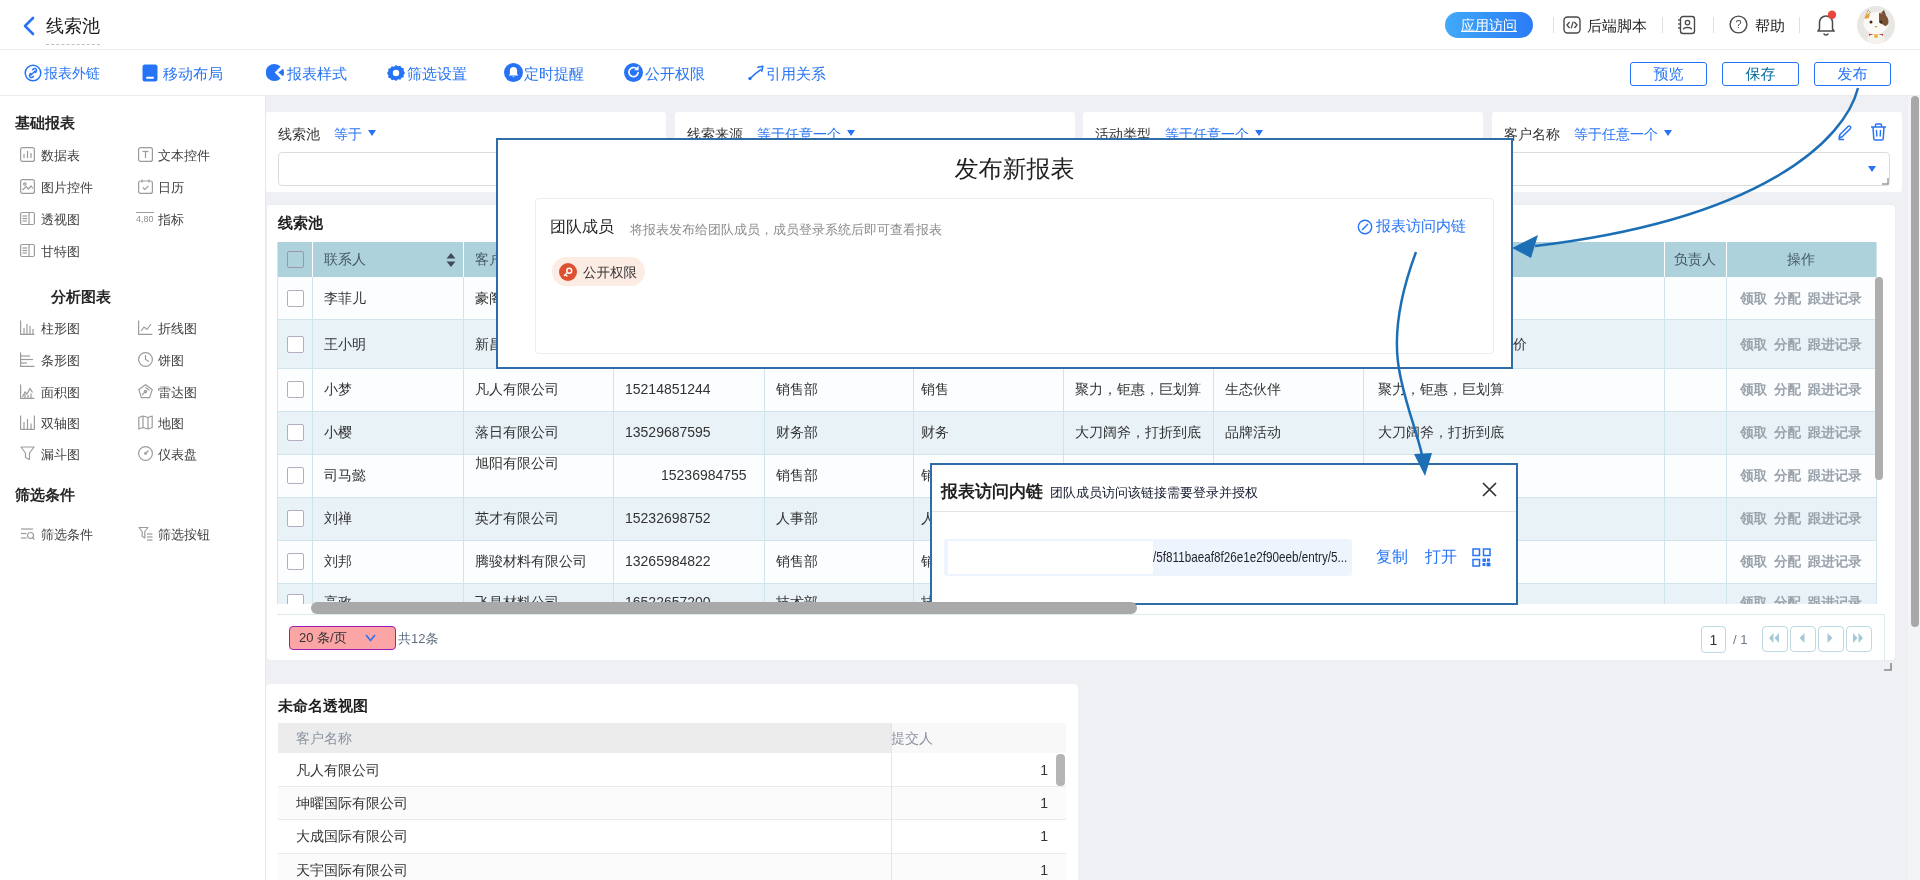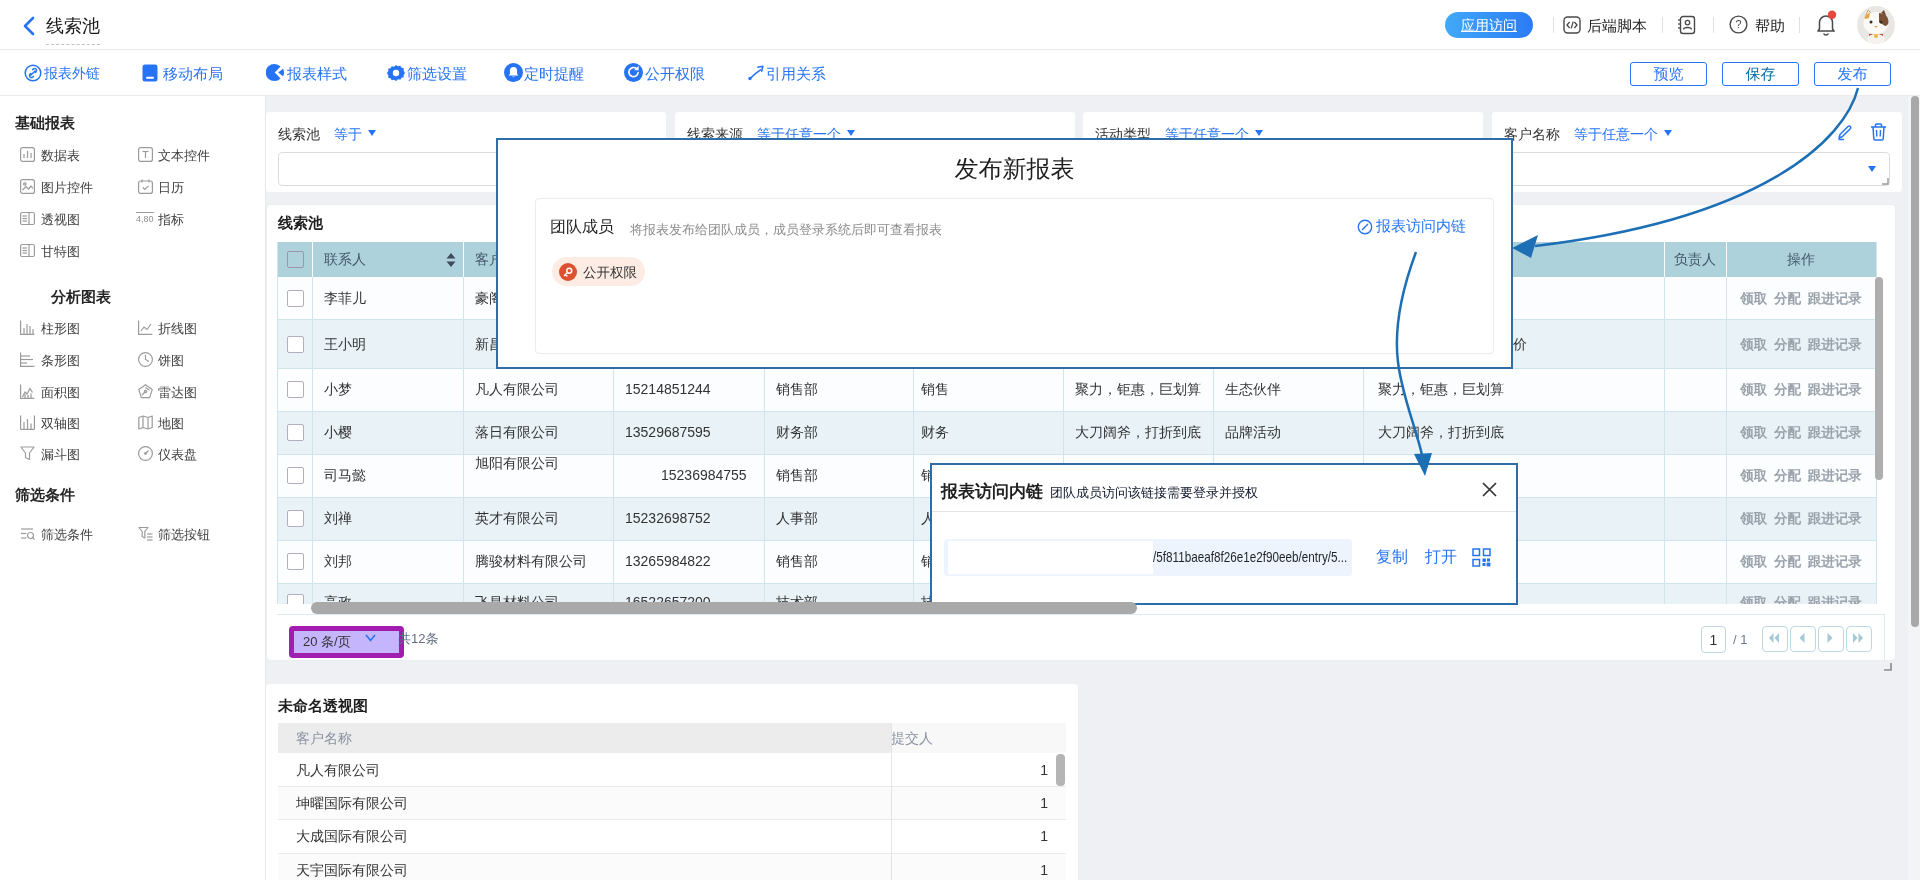--- a/index.html
+++ b/index.html
@@ -449,21 +449,21 @@
  <div class="ct" style="left:197px;top:352px;">飞昌材料公司</div>
  <div class="ct" style="left:347px;top:352px;">16522657200</div>
  <div class="ct" style="left:498px;top:352px;">技术部</div>
  <div class="ct" style="left:643px;top:352px;">技术</div>
  <div class="ops" style="top:352px;">领取 分配 跟进记录</div>
 </div>
 
 <div class="abs" style="left:1875px;top:277px;width:8px;height:203px;border-radius:4px;background:#aeaeae;"></div>
 
 <div class="abs" style="left:277px;top:614px;width:1607px;height:1px;background:#dfe9ee;"></div>
-<div class="abs" style="left:289px;top:626px;width:96px;height:22px;border:5px solid #a21caf;border-radius:4px;background:#c4b5fd;font-size:13px;color:#333;line-height:22px;padding-left:9px;box-sizing:content-box;">20 条/页</div>
+<div class="abs" style="left:289px;top:626px;width:96px;height:22px;border:1px solid #a21caf;border-radius:4px;background:#fca5a5;font-size:13px;color:#333;line-height:22px;padding-left:9px;box-sizing:content-box;">20 条/页</div>
 <svg class="abs" style="left:365px;top:634px;" width="11" height="8" viewBox="0 0 11 8">
     <polyline points="1,1 5.5,6.5 10,1" fill="none" stroke="#2674f5" stroke-width="1.6"></polyline>
   </svg>
 <div class="abs" style="left:398px;top:630px;font-size:13px;color:#5e6d82;">共12条</div>
 <div class="abs" style="left:1701px;top:626px;width:25px;height:27px;border:1px solid #bdd9e3;border-radius:4px;background:#fff;font-size:14px;color:#333;text-align:center;line-height:27px;box-sizing:border-box;">1</div>
 <div class="abs" style="left:1733px;top:632px;font-size:13px;color:#6b7a8d;">/ 1</div>
 <div class="abs" style="left:1762px;top:626px;width:24px;height:24px;border:1px solid #bdd9e3;border-radius:4px;background:#fff;"></div>
 <div class="abs" style="left:1790px;top:626px;width:24px;height:24px;border:1px solid #bdd9e3;border-radius:4px;background:#fff;"></div>
 <div class="abs" style="left:1818px;top:626px;width:24px;height:24px;border:1px solid #bdd9e3;border-radius:4px;background:#fff;"></div>
 <div class="abs" style="left:1846px;top:626px;width:24px;height:24px;border:1px solid #bdd9e3;border-radius:4px;background:#fff;"></div>

